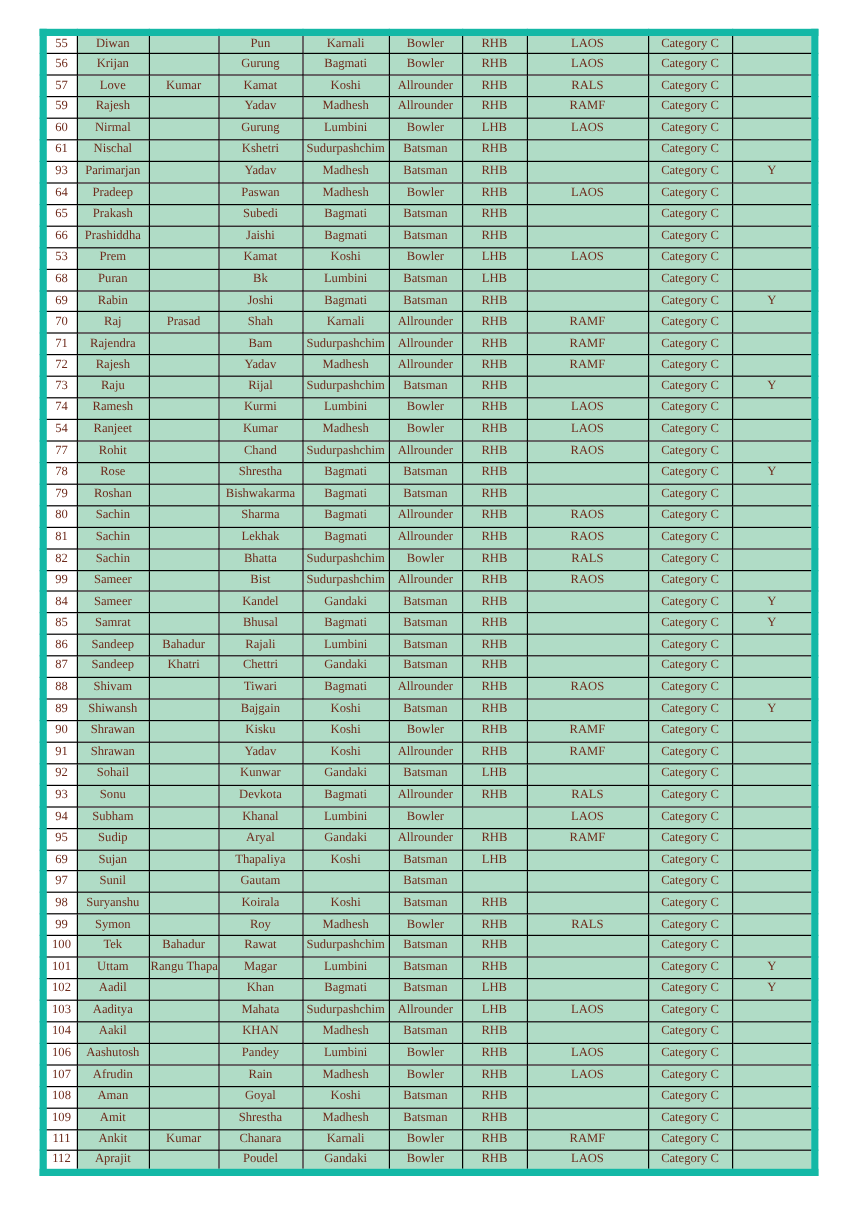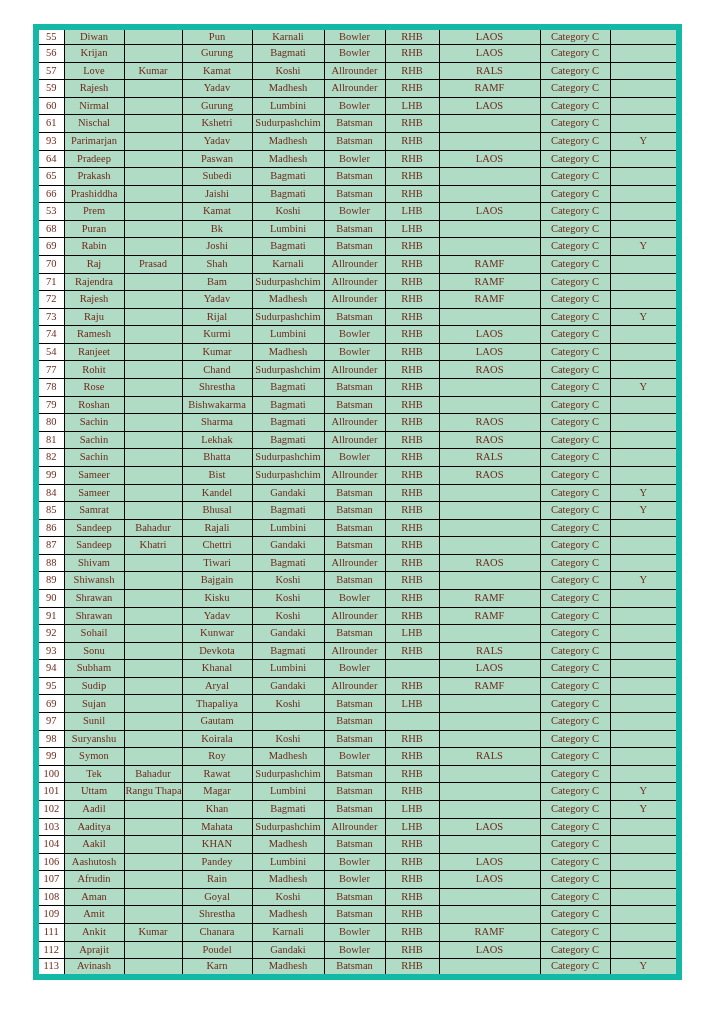--- a/index.html
+++ b/index.html
@@ -692,27 +692,15 @@
           <td class="">Aprajit</td>
           <td class=""></td>
           <td class="">Poudel</td>
           <td class="">Gandaki</td>
           <td class="">Bowler</td>
           <td class="">RHB</td>
           <td class="">LAOS</td>
           <td class="">Category C</td>
           <td class=""></td>
         </tr>
-        <tr>
-          <td class="index-cell">113</td>
-          <td class="">Avinash</td>
-          <td class=""></td>
-          <td class="">Karn</td>
-          <td class="">Madhesh</td>
-          <td class="">Batsman</td>
-          <td class="">RHB</td>
-          <td class=""></td>
-          <td class="">Category C</td>
-          <td class="">Y</td>
-        </tr>
       </tbody>
   </table>
 </div>
 
 </body></html>

